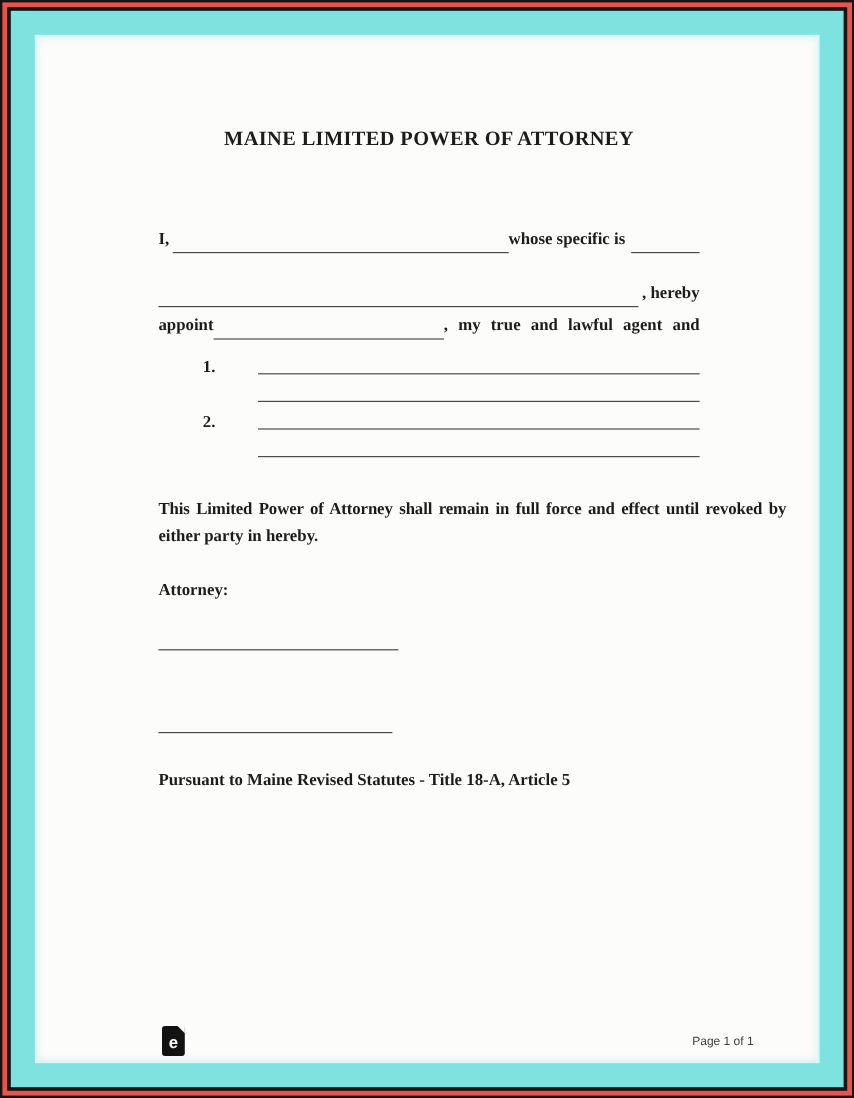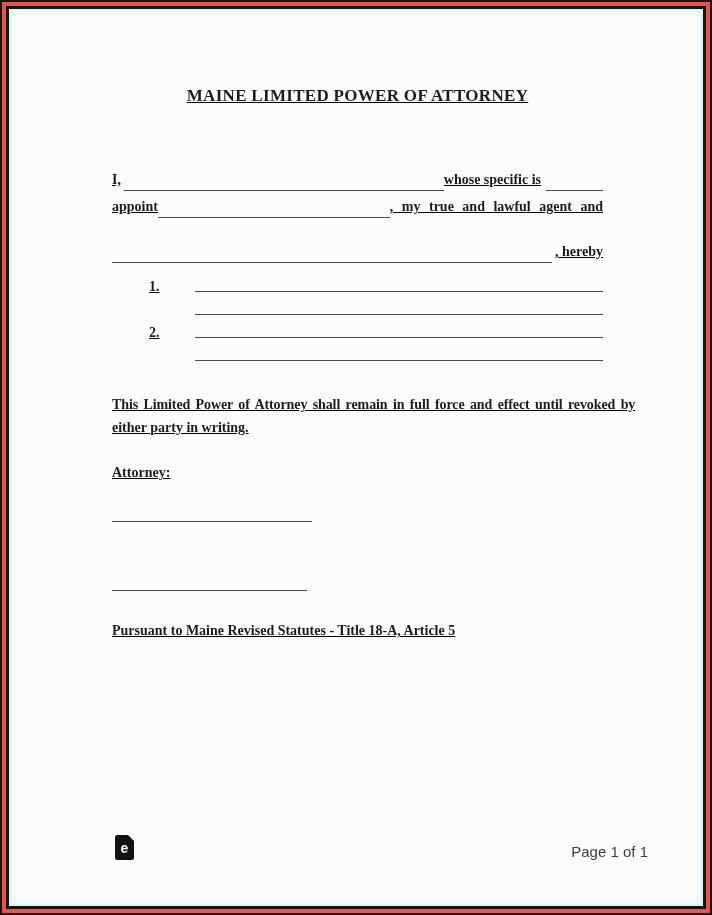--- a/index.html
+++ b/index.html
@@ -3,21 +3,21 @@
 <meta charset="utf-8">
 <style>
   * { margin: 0; padding: 0; box-sizing: border-box; }
   html, body { width: 712px; height: 915px; }
   body { font-family: "Liberation Serif", "DejaVu Serif", serif; }
 
   
   .frame-outer { width: 712px; height: 915px; background: var(--frame-black, #141414); padding: 2px; }
   .frame-red   { width: 100%; height: 100%; background: var(--frame-red, #e9544b); padding: 4px; }
   .frame-dark  { width: 100%; height: 100%; background: var(--frame-black, #141414); padding: 3px; }
-  .frame-teal  { width: 100%; height: 100%; background: var(--frame-teal, #7ee2df); padding: 0; text-decoration: underline; }
+  .frame-teal  { width: 100%; height: 100%; background: var(--frame-teal, #7ee2df); padding: 20px; }
   .frame-glow  { width: 100%; height: 100%; background: #d9f7f5; padding: 2px; }
 
   .page {
     width: 100%; height: 100%;
     background: var(--page-background, #fcfcfa);
     position: relative; overflow: hidden;
     box-shadow: inset 0 0 8px rgba(130,225,222,.30);
     color: var(--text, #1c1c1c);
   }
   .content { padding: 74px 98px 0 101px; font-size: 14px; font-weight: 700; }
@@ -78,21 +78,21 @@
     border-left: 6px solid transparent; border-top: 6px solid var(--page-background, #fcfcfa);
   }
   .logo-letter {
     position: absolute; inset: 0; color: #ffffff;
     font-family: "Liberation Sans", sans-serif; font-weight: 700;
     font-size: 14px; line-height: 26px; text-align: center;
   }
   .page-indicator {
     position: absolute; right: 53px; top: 832px;
     font-family: "Liberation Sans", sans-serif; font-weight: 400;
-    font-size: 15px; color: #3f3f3f;
+    font-size: 10px; color: #3f3f3f;
   }
 </style>
 </head>
 <body>
 
 <div class="frame-outer">
 <div class="frame-red">
 <div class="frame-dark">
 <div class="frame-teal">
 <div class="frame-glow">
@@ -102,28 +102,28 @@
 
       <div class="doc-title">MAINE LIMITED POWER OF ATTORNEY</div>
 
       <div class="intro">
         <div class="row">
           <span>I,</span>
           <div class="blank grow" style="margin-left:3px;"></div>
           <span>whose specific is</span>
           <div class="blank" style="width:57px; margin-left:5px;"></div>
         </div>
+        <div class="row row-hereby">
+          <div class="blank grow" style="margin-right:3px;"></div>
+          <span>, hereby</span>
+        </div>
         <div class="row row-appoint">
           <span>appoint</span>
           <div class="blank" style="width:235px;"></div>
           <span class="ws-wide">, my true and lawful agent and</span>
-        </div>
-        <div class="row row-hereby">
-          <div class="blank grow" style="margin-right:3px;"></div>
-          <span>, hereby</span>
         </div>
       </div>
 
       <div class="acts">
         <div class="act">
           <div class="act-number">1.</div>
           <div class="act-lines">
             <div class="act-line"></div>
             <div class="act-line"></div>
           </div>
@@ -132,21 +132,21 @@
           <div class="act-number">2.</div>
           <div class="act-lines">
             <div class="act-line"></div>
             <div class="act-line"></div>
           </div>
         </div>
       </div>
 
       <div class="duration">
         <div class="line ws-med tight">This Limited Power of Attorney shall remain in full force and effect until revoked by</div>
-        <div class="line">either party in writing.</div>
+        <div class="line">either party in hereby.</div>
       </div>
 
 
       <div class="sig-columns">
         <div class="col-left">
           <div class="col-label">Attorney:</div>
           <div class="sig-line wline-1"></div>
           <div class="sig-line wline-2"></div>
         </div>
       </div>

